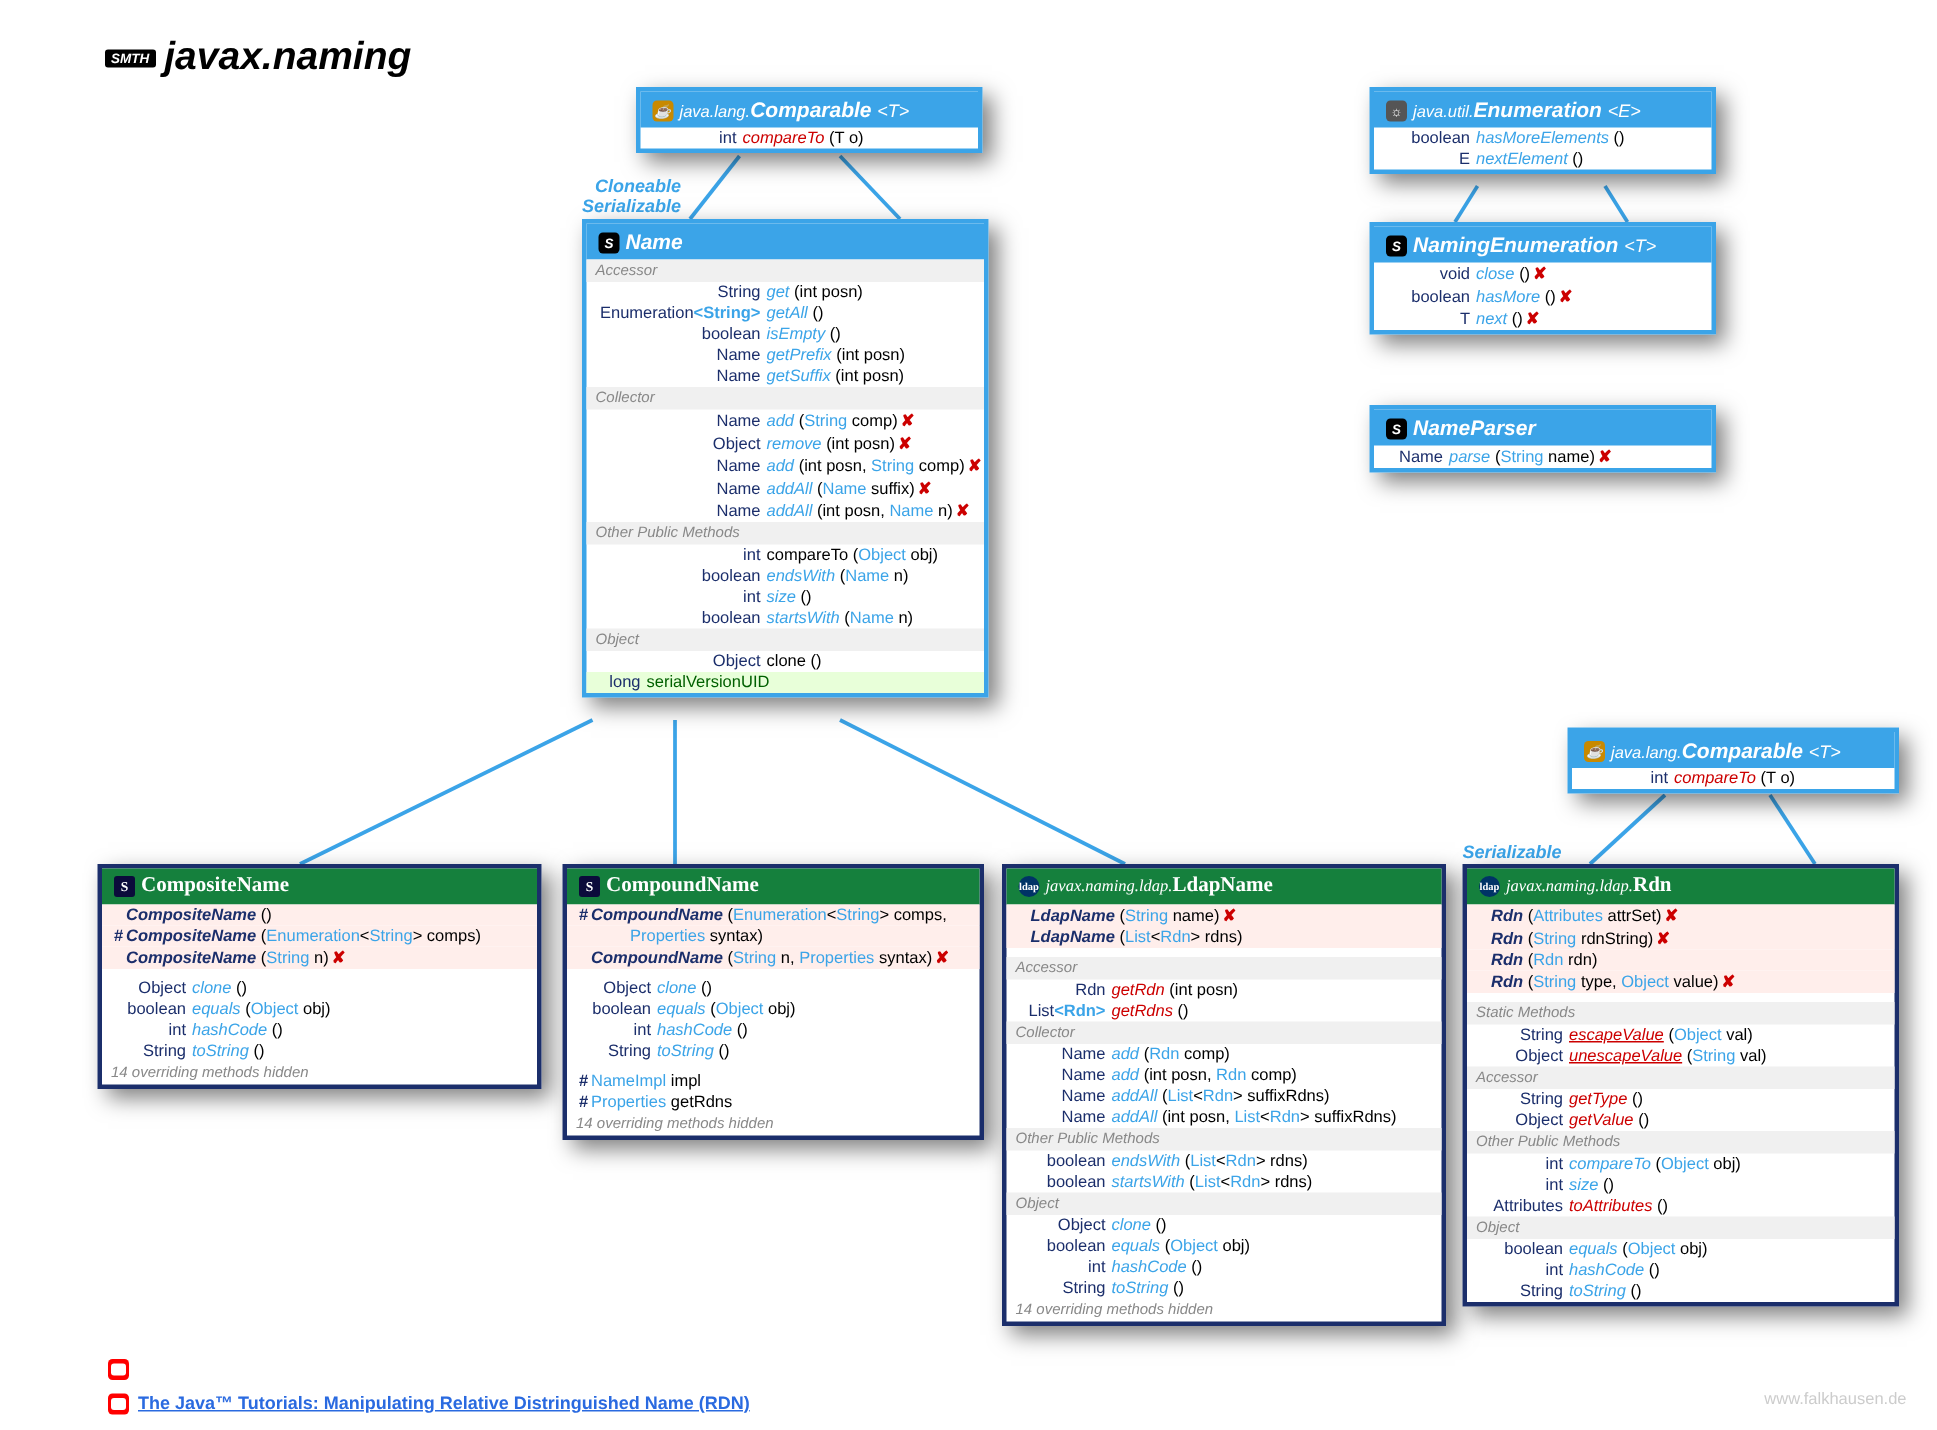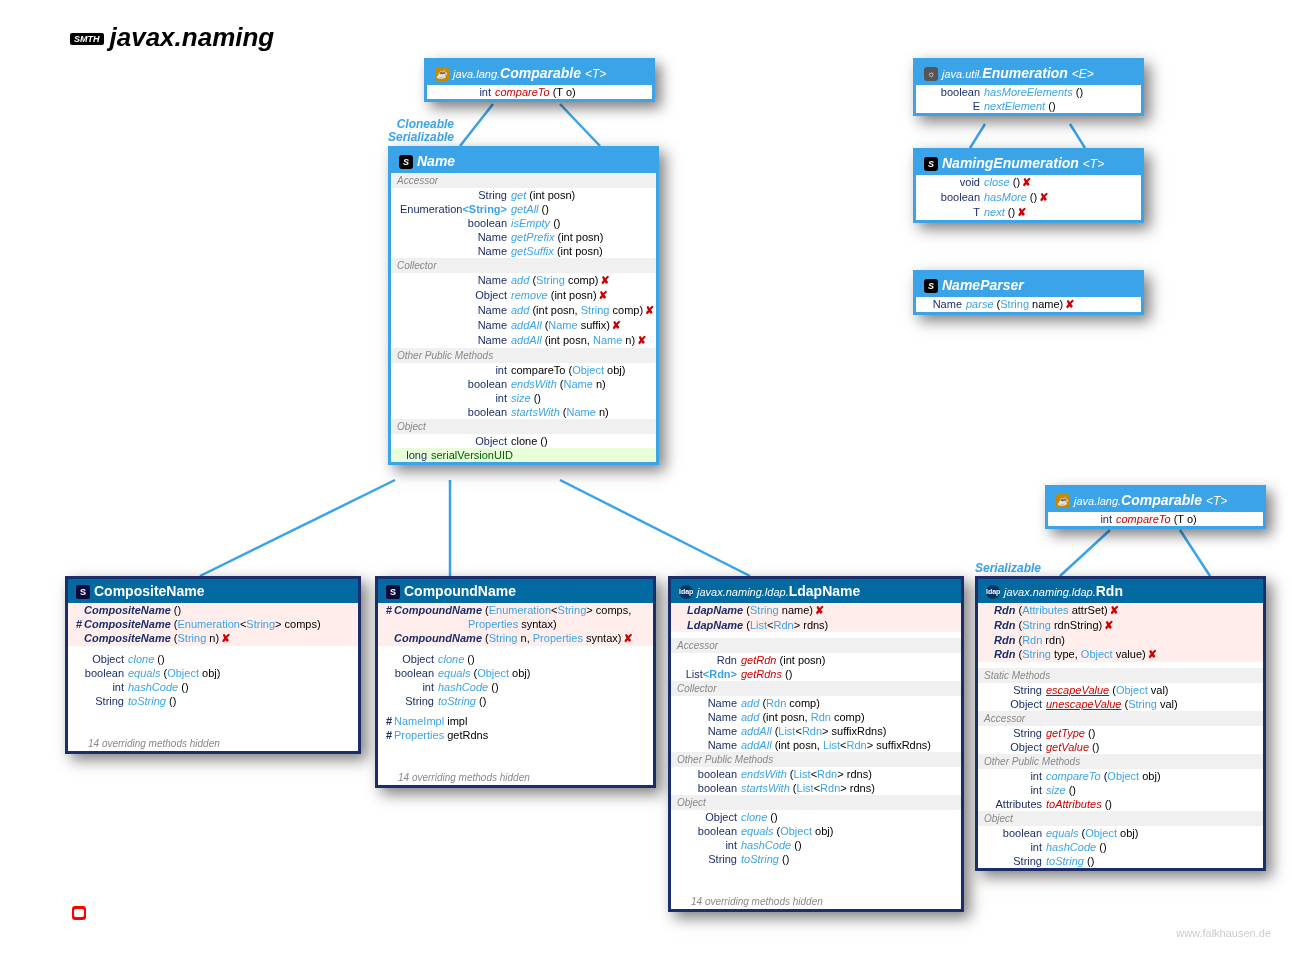--- a/index.html
+++ b/index.html
@@ -40,21 +40,21 @@
   .box.iface{ border-color:#3ba4e8; }
   .box.cls{ border-color:#1b2e6b; }
   .box .hdr{
     color:#fff;
     font-weight:bold;
     padding:4px 8px;
     font-size:14px;
     white-space:nowrap;
   }
   .box.iface .hdr{ background:#3ba4e8; font-style:italic; }
-  .box.cls   .hdr{ background:#0369a1; }
+  .box.cls   .hdr{ background:#15803d;font-family:Liberation Serif, serif; }
 
   .box .hdr .icon{
     display:inline-block;
     width:14px; height:14px;
     background:#0b0b3b;
     border-radius:2px;
     color:#fff;
     font-size:9px;
     text-align:center;
     line-height:14px;
@@ -71,21 +71,21 @@
     color:#888; font-style:italic; font-size:10px;
     padding:2px 6px;
     background:#f0f0f0;
   }
   .row{
     padding:1px 6px;
     white-space:nowrap;
   }
   .row.ctor{ background:#ffeeeb; }
   .row.ctor .mname{ color:#1b2e6b; font-weight:bold; }
-  .row.hidden-note{ color:#888; font-style:italic; font-size:10px; padding:2px 20px;margin-top:28px;}
+  .row.hidden-note{ color:#888; font-style:italic; font-size:10px; padding:2px 6px;}
   .row.field{ background:#e8ffd9; }
   .row.field .fname{ color:#006000; font-weight:normal; }
   .rtype{ color:#1b2e6b; display:inline-block; min-width:58px; text-align:right; padding-right:4px;}
   .rtype .gen{ color:#3ba4e8;font-weight:bold; }
   .mname{ color:#3ba4e8; font-style:italic; }
   .mname.blk{ color:#000; font-style:normal;}
   .mname.red{ color:#cc0000; }
   .params{ color:#000; }
   .params .ptype{ color:#3ba4e8; }
   .throws{ color:#cc0000; font-weight:bold; padding-left:2px;}
@@ -245,21 +245,21 @@
       <div class="row hidden-note">14 overriding methods hidden</div>
     </div>
 </div>
 
 <div class="box cls" style="left:375px; top:576px; width:275px;">
   <div class="hdr">
     <span class="icon">S</span><span>CompoundName</span>
   </div>
   <div id="compd-body">
       <div class="row ctor"><span class="vis">#</span><span class="mname">CompoundName</span> <span class="params">(<span class="ptype">Enumeration</span>&lt;<span class="ptype">String</span>&gt; comps,</span></div>
-      <div class="row ctor" style="padding-left:90px;"><span class="params"><span class="ptype">Properties</span> syntax)</span></div>
+      <div class="row ctor" style="padding-left:42px;"><span class="params"><span class="ptype">Properties</span> syntax)</span></div>
       <div class="row ctor"><span class="vis"></span><span class="mname">CompoundName</span> <span class="params">(<span class="ptype">String</span> n, <span class="ptype">Properties</span> syntax)</span><span class="throws">✘</span></div>
       <div style="height:6px;"></div>
       <div class="row"><span class="rtype" style="min-width:50px">Object</span><span class="mname">clone</span> <span class="params">()</span></div>
       <div class="row"><span class="rtype" style="min-width:50px">boolean</span><span class="mname">equals</span> <span class="params">(<span class="ptype">Object</span> obj)</span></div>
       <div class="row"><span class="rtype" style="min-width:50px">int</span><span class="mname">hashCode</span> <span class="params">()</span></div>
       <div class="row"><span class="rtype" style="min-width:50px">String</span><span class="mname">toString</span> <span class="params">()</span></div>
       <div style="height:6px;"></div>
       <div class="row"><span class="vis">#</span><span style="color:#3ba4e8">NameImpl</span> <span>impl</span></div>
       <div class="row"><span class="vis">#</span><span style="color:#3ba4e8">Properties</span> <span>getRdns</span></div>
       <div class="row hidden-note">14 overriding methods hidden</div>
@@ -316,15 +316,16 @@
       <div class="row"><span class="rtype" style="min-width:58px">Attributes</span><span class="mname red">toAttributes</span> <span class="params">()</span></div>
       <div class="section-label">Object</div>
       <div class="row"><span class="rtype" style="min-width:58px">boolean</span><span class="mname">equals</span> <span class="params">(<span class="ptype">Object</span> obj)</span></div>
       <div class="row"><span class="rtype" style="min-width:58px">int</span><span class="mname">hashCode</span> <span class="params">()</span></div>
       <div class="row"><span class="rtype" style="min-width:58px">String</span><span class="mname">toString</span> <span class="params">()</span></div>
     </div>
 </div>
 
 <div class="links" style="left:72px; top:905px;">
   <div><span class="o-icon"></span></div>
+  <div style="margin-top:8px;"><span class="o-icon"></span><a>The Java™ Tutorials: Manipulating Relative Distringuished Name (RDN)</a></div>
 </div>
 
 <div class="footer-url">www.falkhausen.de</div>
 
 </body></html>

